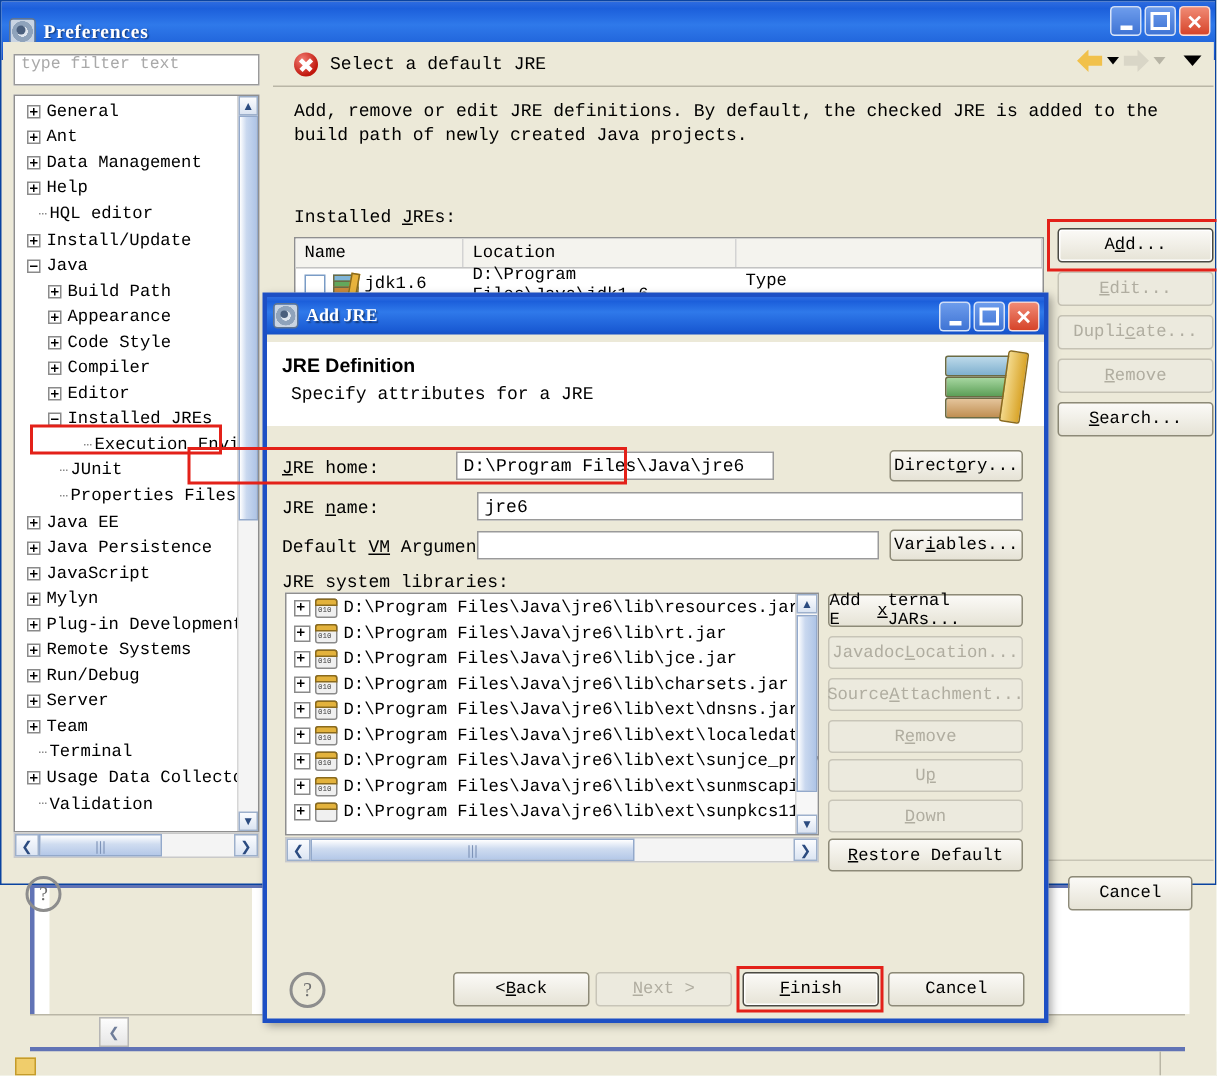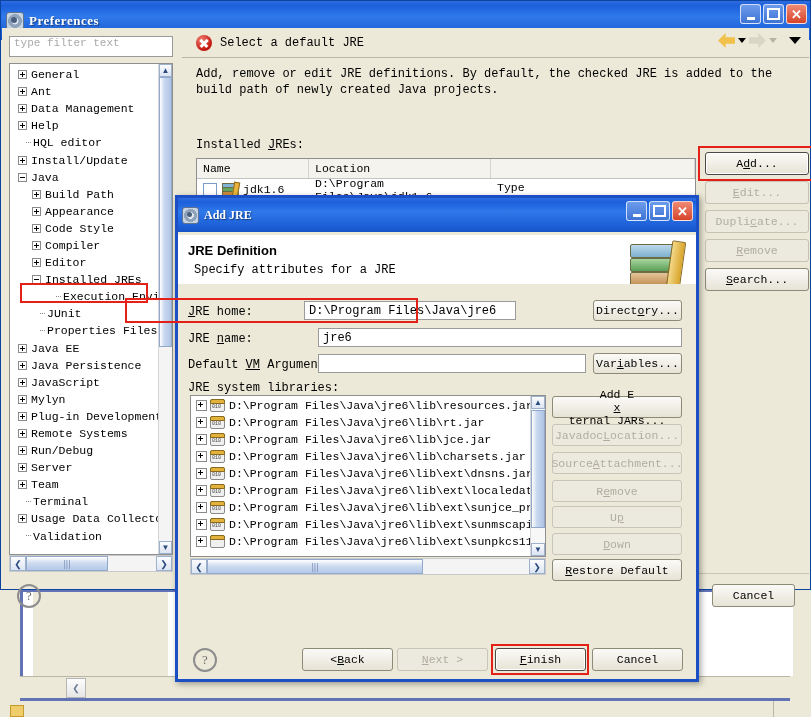--- a/index.html
+++ b/index.html
@@ -274,34 +274,34 @@
   }
   .prefs-sep { position:absolute; left:180px; top:545px; right:0; height:1px; background:#c8c5b5; }
 
   
   .addjre {
     position: absolute; left: 175px; top: 195px; width: 524px; height: 487px;
     background: #ece9d8; border: 3px solid #1d4fc4; box-sizing: border-box;
     box-shadow: 2px 2px 6px rgba(0,0,0,.35);
   }
   .aj-title {
-    position:absolute; left:0; top:0; right:0; height: 34px;
+    position:absolute; left:0; top:0; right:0; height: 25px;
     background: linear-gradient(#2e6ce0 0%, #1c5fdb 12%, #2f79ea 40%, #1a5bd4 88%, #1750c4 100%);
     display:flex; align-items:center;
   }
   .aj-title .ticon { width: 15px; height: 15px; margin-left: 4px; margin-right: 5px;
     border-radius: 3px;
     background: radial-gradient(circle at 50% 50%, #dfe6ef 0 30%, #8fa3bb 32% 60%, #c9d4e2 62% 100%);
     border: 1px solid #5f7491; position:relative; }
   .aj-title .ticon::after { content:""; position:absolute; left:4px; top:4px; width:5px;height:5px;background:#4a5f7d;border-radius:50%;}
   .aj-title .ttext { color:#fff; font-size:12px; font-weight:bold; font-family:"Liberation Serif", serif;
     text-shadow: 1px 1px 1px rgba(0,0,0,.45); }
 
   .aj-header {
-    position:absolute; left:0; top: 37px; right:0; height: 61px; background:#ffffff;
+    position:absolute; left:0; top: 30px; right:0; height: 61px; background:#ffffff;
     border-bottom: 2px solid #701a75;
   }
   .aj-h1 { position:absolute; left: 10px; top: 8px; font-size: 13px; font-weight: bold;
     font-family:"Liberation Sans", sans-serif; color:#000; }
   .aj-h2 { position:absolute; left: 16px; top: 28px; font-size: 12px;
     font-family:"Liberation Mono", monospace; color:#000; }
   .aj-books { position:absolute; right: 12px; top: 8px; width: 56px; height: 45px; }
   .aj-books i { position:absolute; display:block; left:2px; height:12px; width:42px; border:1px solid #6b6b44; border-radius:2px;}
   .aj-books i:nth-child(1){ top:1px; background:linear-gradient(#bcd9ea,#7fb0cf);}
   .aj-books i:nth-child(2){ top:15px; background:linear-gradient(#a6d6a0,#5c9f57);}
@@ -765,21 +765,21 @@
       </div>
     </div>
     <div class="lib-hs" style="left:190px; top:558px; width:356px;">
       <div class="hsb-arrow">❮</div>
       <div class="hsb-thumb" style="width:216px;">|||</div>
       <div style="flex:1"></div>
       <div class="hsb-arrow">❯</div>
     </div>
 
     <div id="lib-btns">
-        <div class="aj-btn" style="left:552px; top:396px; width:130px; height:22px;flex-direction:column;">
+        <div class="aj-btn" style="left:552px; top:396px; width:130px; height:22px;">
           <span>Add E</span>
           <u>x</u>
           <span>ternal JARs...</span>
         </div>
         <div class="aj-btn dis" style="left:552px; top:424px; width:130px; height:22px;">
           <span>Javadoc </span>
           <u>L</u>
           <span>ocation...</span>
         </div>
         <div class="aj-btn dis" style="left:552px; top:452px; width:130px; height:22px;">

